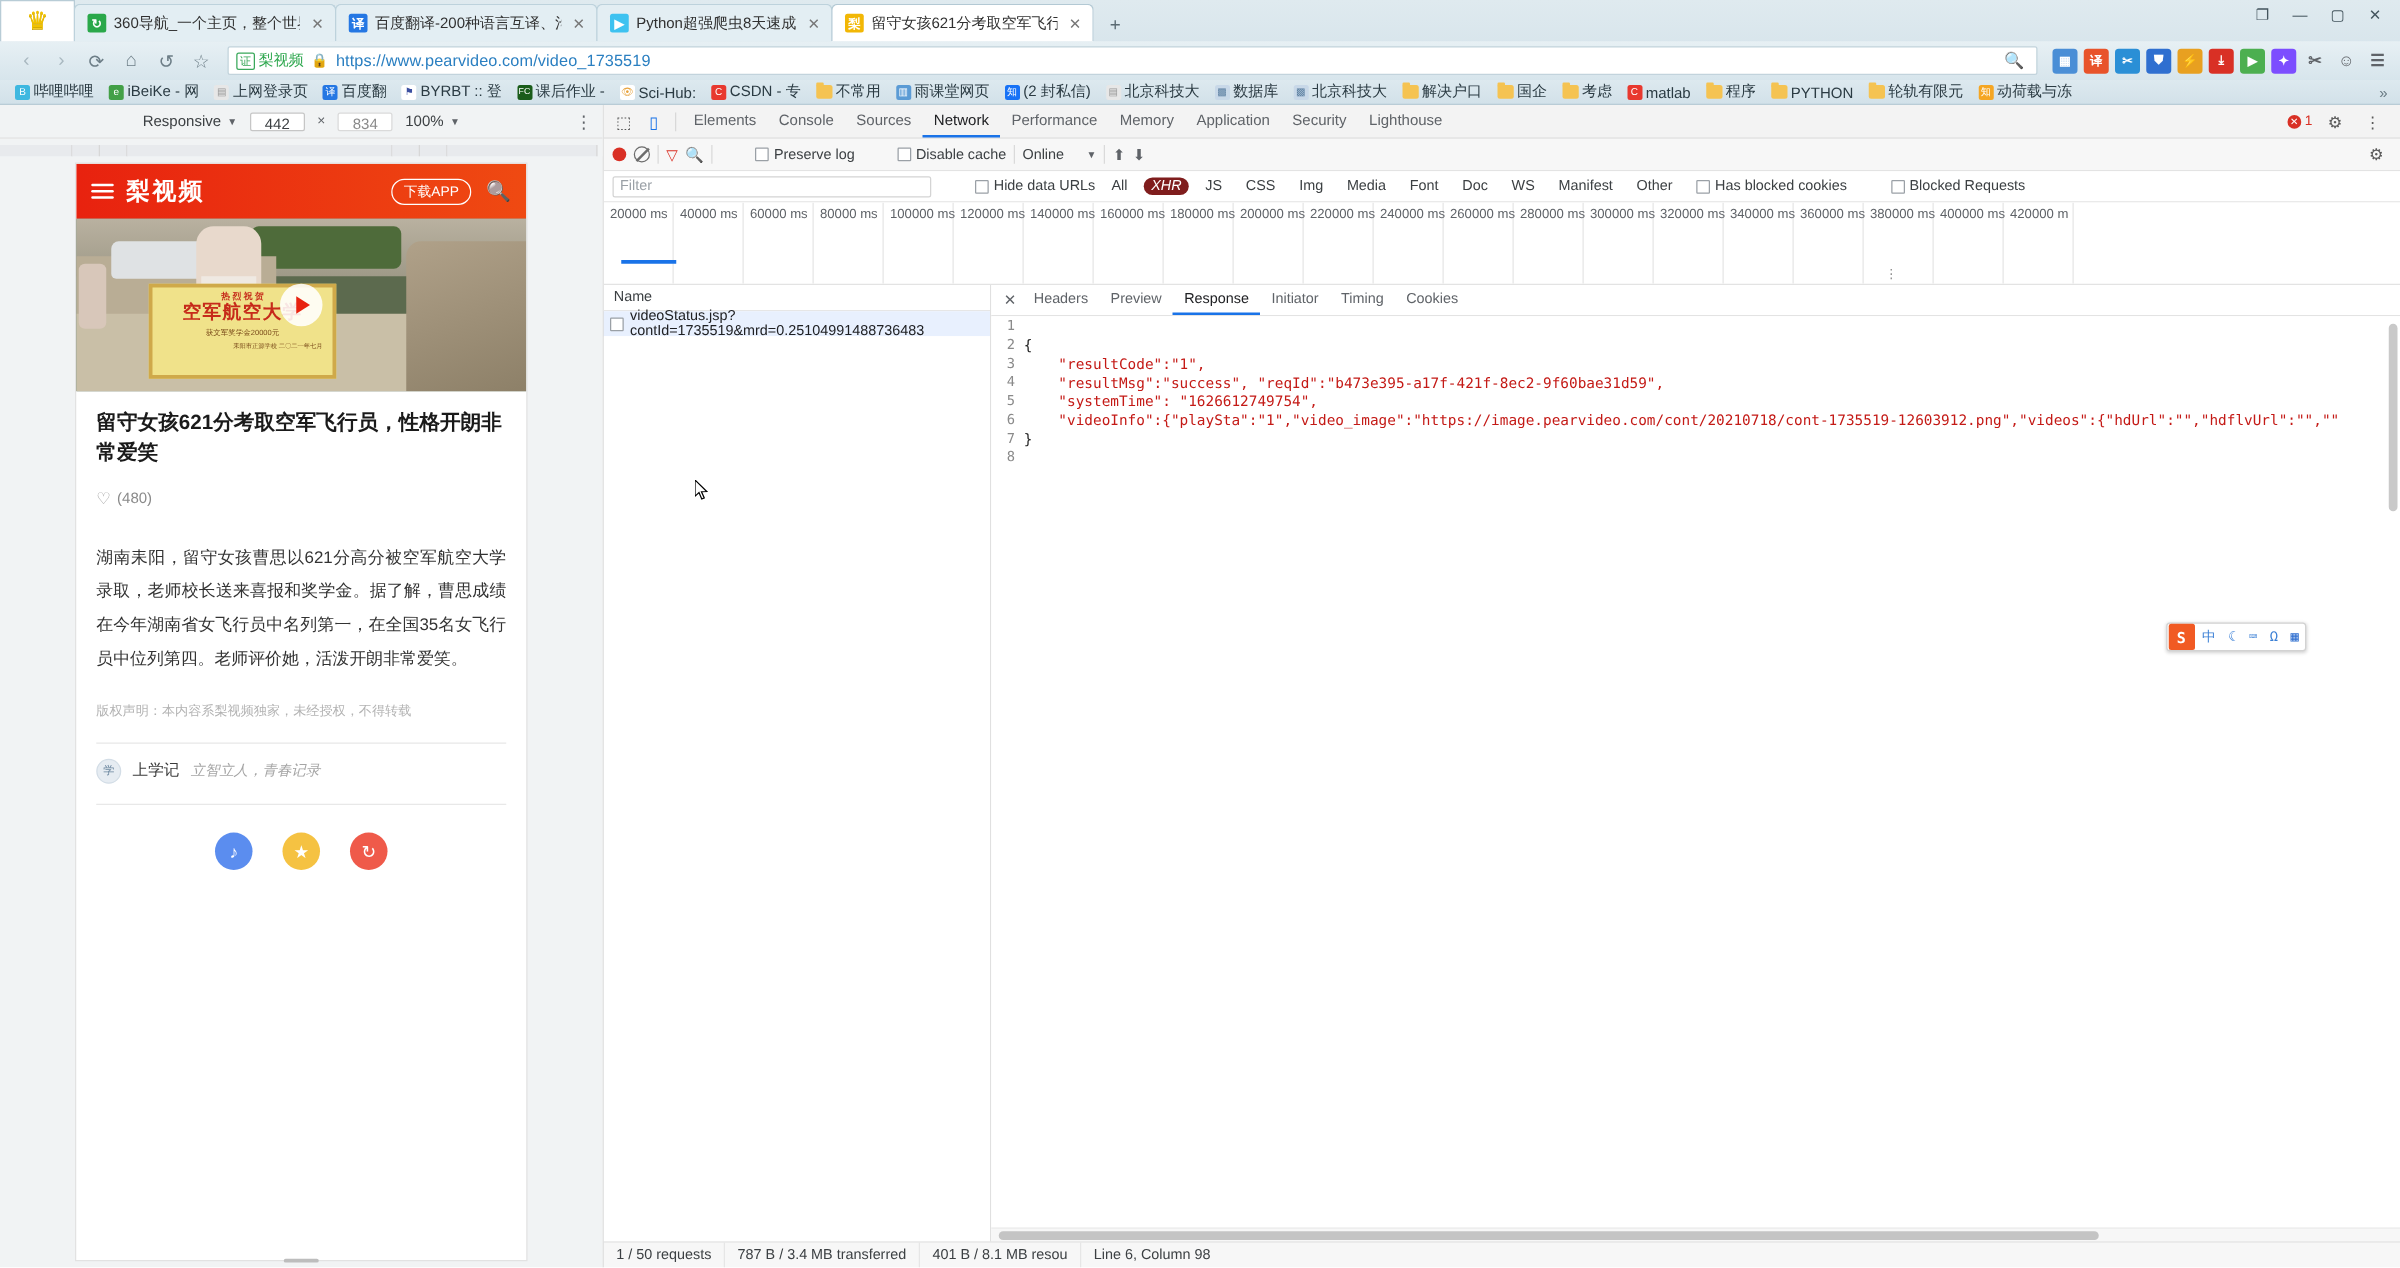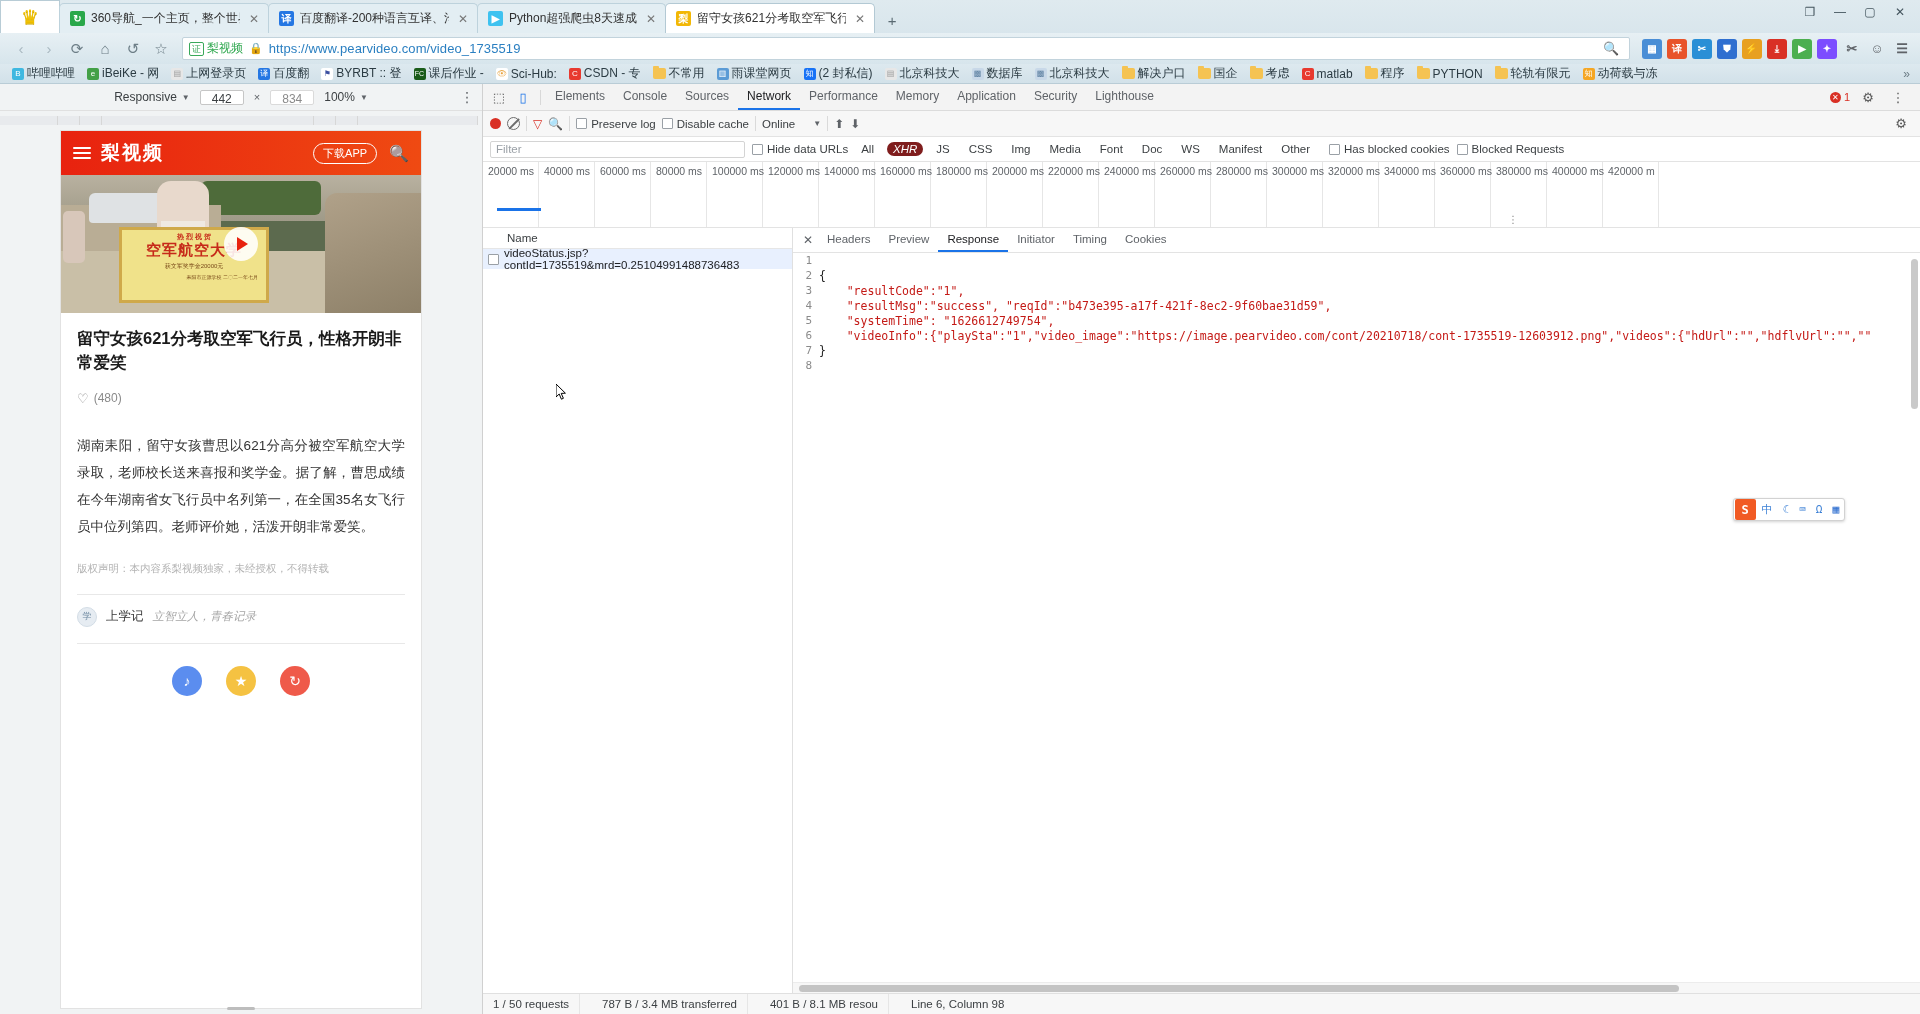--- a/index.html
+++ b/index.html
@@ -160,21 +160,21 @@
 
   #net-toolbar { height:26px; display:flex; align-items:center; gap:6px; padding:0 7px;
      background:#f7f7f7; border-bottom:1px solid #e3e3e3; font-size:11.5px; color:#3c4043; }
   .rec-dot { width:11px; height:11px; border-radius:50%; background:#d93025; }
   .ban { width:13px; height:13px; border-radius:50%; border:1.5px solid #6c6c6c; position:relative; }
   .ban:after { content:""; position:absolute; left:-1px; top:5px; width:14px; height:1.5px;
      background:#6c6c6c; transform:rotate(-45deg); }
   .filter-ic { color:#d93025; font-size:12px; }
   .mag { color:#5f6368; font-size:12px; }
   .vsep { width:1px; height:15px; background:#dadada; }
-  .cb { display:flex; align-items:center; gap:4px; }
+  .cb { display:flex; align-items:center; gap:4px;margin-left:28px; }
   .cb .box { width:11px; height:11px; border:1px solid #9aa0a6; border-radius:1px; background:#fff; }
   .online-sel { display:flex; align-items:center; gap:18px; }
   .arrow-ic { color:#5f6368; font-size:12px; }
 
   #filter-bar { height:25px; display:flex; align-items:center; gap:7px; padding:0 7px;
      background:#fff; border-bottom:1px solid #e3e3e3; font-size:11.5px; color:#3c4043; }
   .filter-input { width:255px; height:17px; border:1px solid #d4d4d4; border-radius:2px;
      background:#fff; font-size:11.5px; color:#9aa0a6; padding:0 5px; line-height:15px; }
   .chip { padding:1px 6px; border-radius:8px; font-size:11.5px; color:#3c4043; }
   .chip.active { background:#7f1d1d; color:#fff;font-style:italic; }
@@ -183,21 +183,21 @@
      overflow:hidden; }
   .ovl-ticks { display:flex; height:100%; }
   .tick { border-right:1px solid #e6e6e6; position:relative; flex:0 0 auto; }
   .tick span { position:absolute; left:5px; top:3px; font-size:10.5px; color:#5f6368; white-space:nowrap; }
   .ov-bar { position:absolute; left:14px; bottom:16px; width:44px; height:3px; background:#1a73e8; }
   .ov-mark { position:absolute; left:1025px; bottom:2px; font-size:10px; color:#888; }
 
   #net-split { flex:1; display:flex; min-height:0; }
   #req-list { width:310px; border-right:1px solid #e0e0e0; display:flex; flex-direction:column; }
   .rl-head { height:21px; border-bottom:1px solid #e6e6e6; display:flex; align-items:center;
-     padding:0 24px; font-size:11.5px; color:#3c4043; background:#fff; }
+     padding:0 8px; font-size:11.5px; color:#3c4043; background:#fff; }
   .rl-row { height:20px; display:flex; align-items:center; gap:5px; padding:0 5px; background:#e8f0fe;
      font-size:11.5px; color:#202124; }
   .rl-row .box { width:11px; height:11px; border:1px solid #9aa0a6; background:#fff; border-radius:1px;
      flex:0 0 11px; }
   .rl-body { flex:1; background:#fff; position:relative; }
   .cursor { position:absolute; left:73px; top:115px; width:11px; height:16px; }
 
   #detail { flex:1; display:flex; flex-direction:column; min-width:0; }
   .det-tabs { height:25px; display:flex; align-items:center; gap:0; padding:0 5px;
      border-bottom:1px solid #e3e3e3; background:#fff; }
@@ -217,21 +217,21 @@
      border:1px solid #d2d2d2; border-radius:3px; display:flex; align-items:center;
      box-shadow:0 1px 3px rgba(0,0,0,0.18); }
   .ime .slogo { width:21px; height:21px; background:#f15a23; color:#fff; font-size:12px;
      display:flex; align-items:center; justify-content:center; border-radius:2px; margin:1px; font-weight:bold; }
   .ime .it { padding:0 5px; font-size:11px; color:#3a7fd5; }
   .ime .it.blue { color:#2f6fd0; }
   .hscroll-wrap { height:11px; background:#f7f7f7; border-top:1px solid #ececec; position:relative; }
   .hscroll { position:absolute; left:6px; top:2px; width:880px; height:7px; background:#c4c4c4; border-radius:4px; }
   .vscroll-right { position:absolute; right:2px; top:6px; width:7px; height:150px; background:#c9c9c9; border-radius:4px; }
 
-  #status { height:21px; display:flex; align-items:center; gap:12px; border-top:1px solid #e0e0e0;
+  #status { height:21px; display:flex; align-items:center; gap:0; border-top:1px solid #e0e0e0;
      background:#f7f7f7; font-size:11.5px; color:#3c4043; }
   .st-cell { padding:0 10px; height:100%; display:flex; align-items:center; border-right:1px solid #e6e6e6; }
   .st-cell.last { border-right:none; }
 </style>
 </head>
 <body>
 
 <div id="browser-chrome">
 
   <div id="tabstrip">

